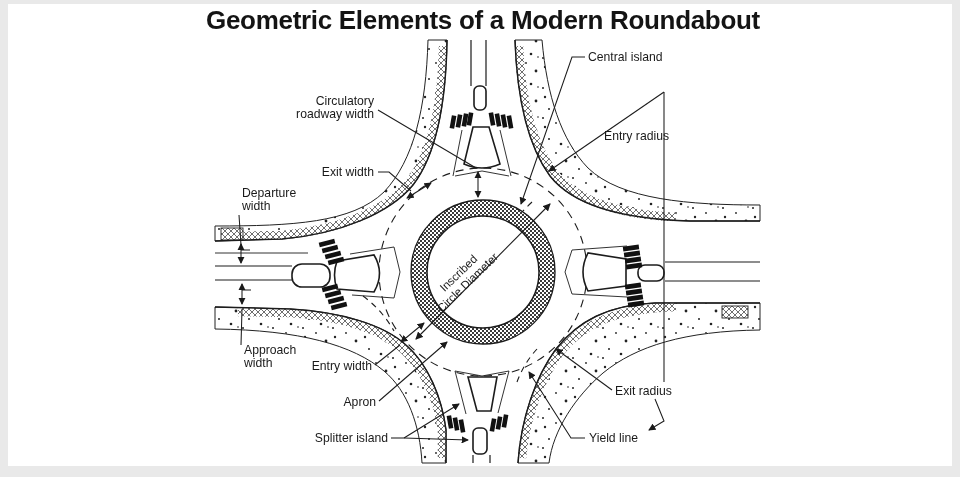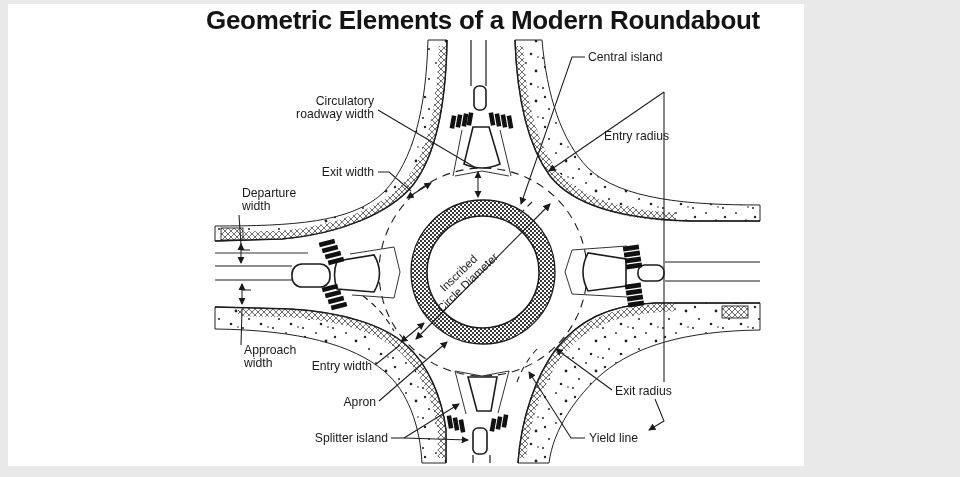--- a/index.html
+++ b/index.html
@@ -1,16 +1,16 @@
 <!DOCTYPE html>
 <html><head>
 <meta charset="utf-8">
 <style>
   html,body{margin:0;padding:0;background:#e9e9e9;}
-  .stage{position:relative;width:804px;height:477px;background:#e9e9e9;overflow:hidden;
+  .stage{position:relative;width:960px;height:477px;background:#e9e9e9;overflow:hidden;
          font-family:"Liberation Sans",sans-serif;}
   svg{display:block}
   .title{font-family:"Liberation Sans",sans-serif;font-weight:bold;font-size:26px;
          letter-spacing:-0.3px;fill:#141414;}
   .lbl{font-family:"Liberation Sans",sans-serif;font-size:12.2px;fill:#1a1a1a;}
   .icd{font-family:"Liberation Sans",sans-serif;font-size:11.5px;fill:#1a1a1a;}
   .ink{stroke:#1c1c1c;fill:none}
 </style>
 </head>
 <body>

